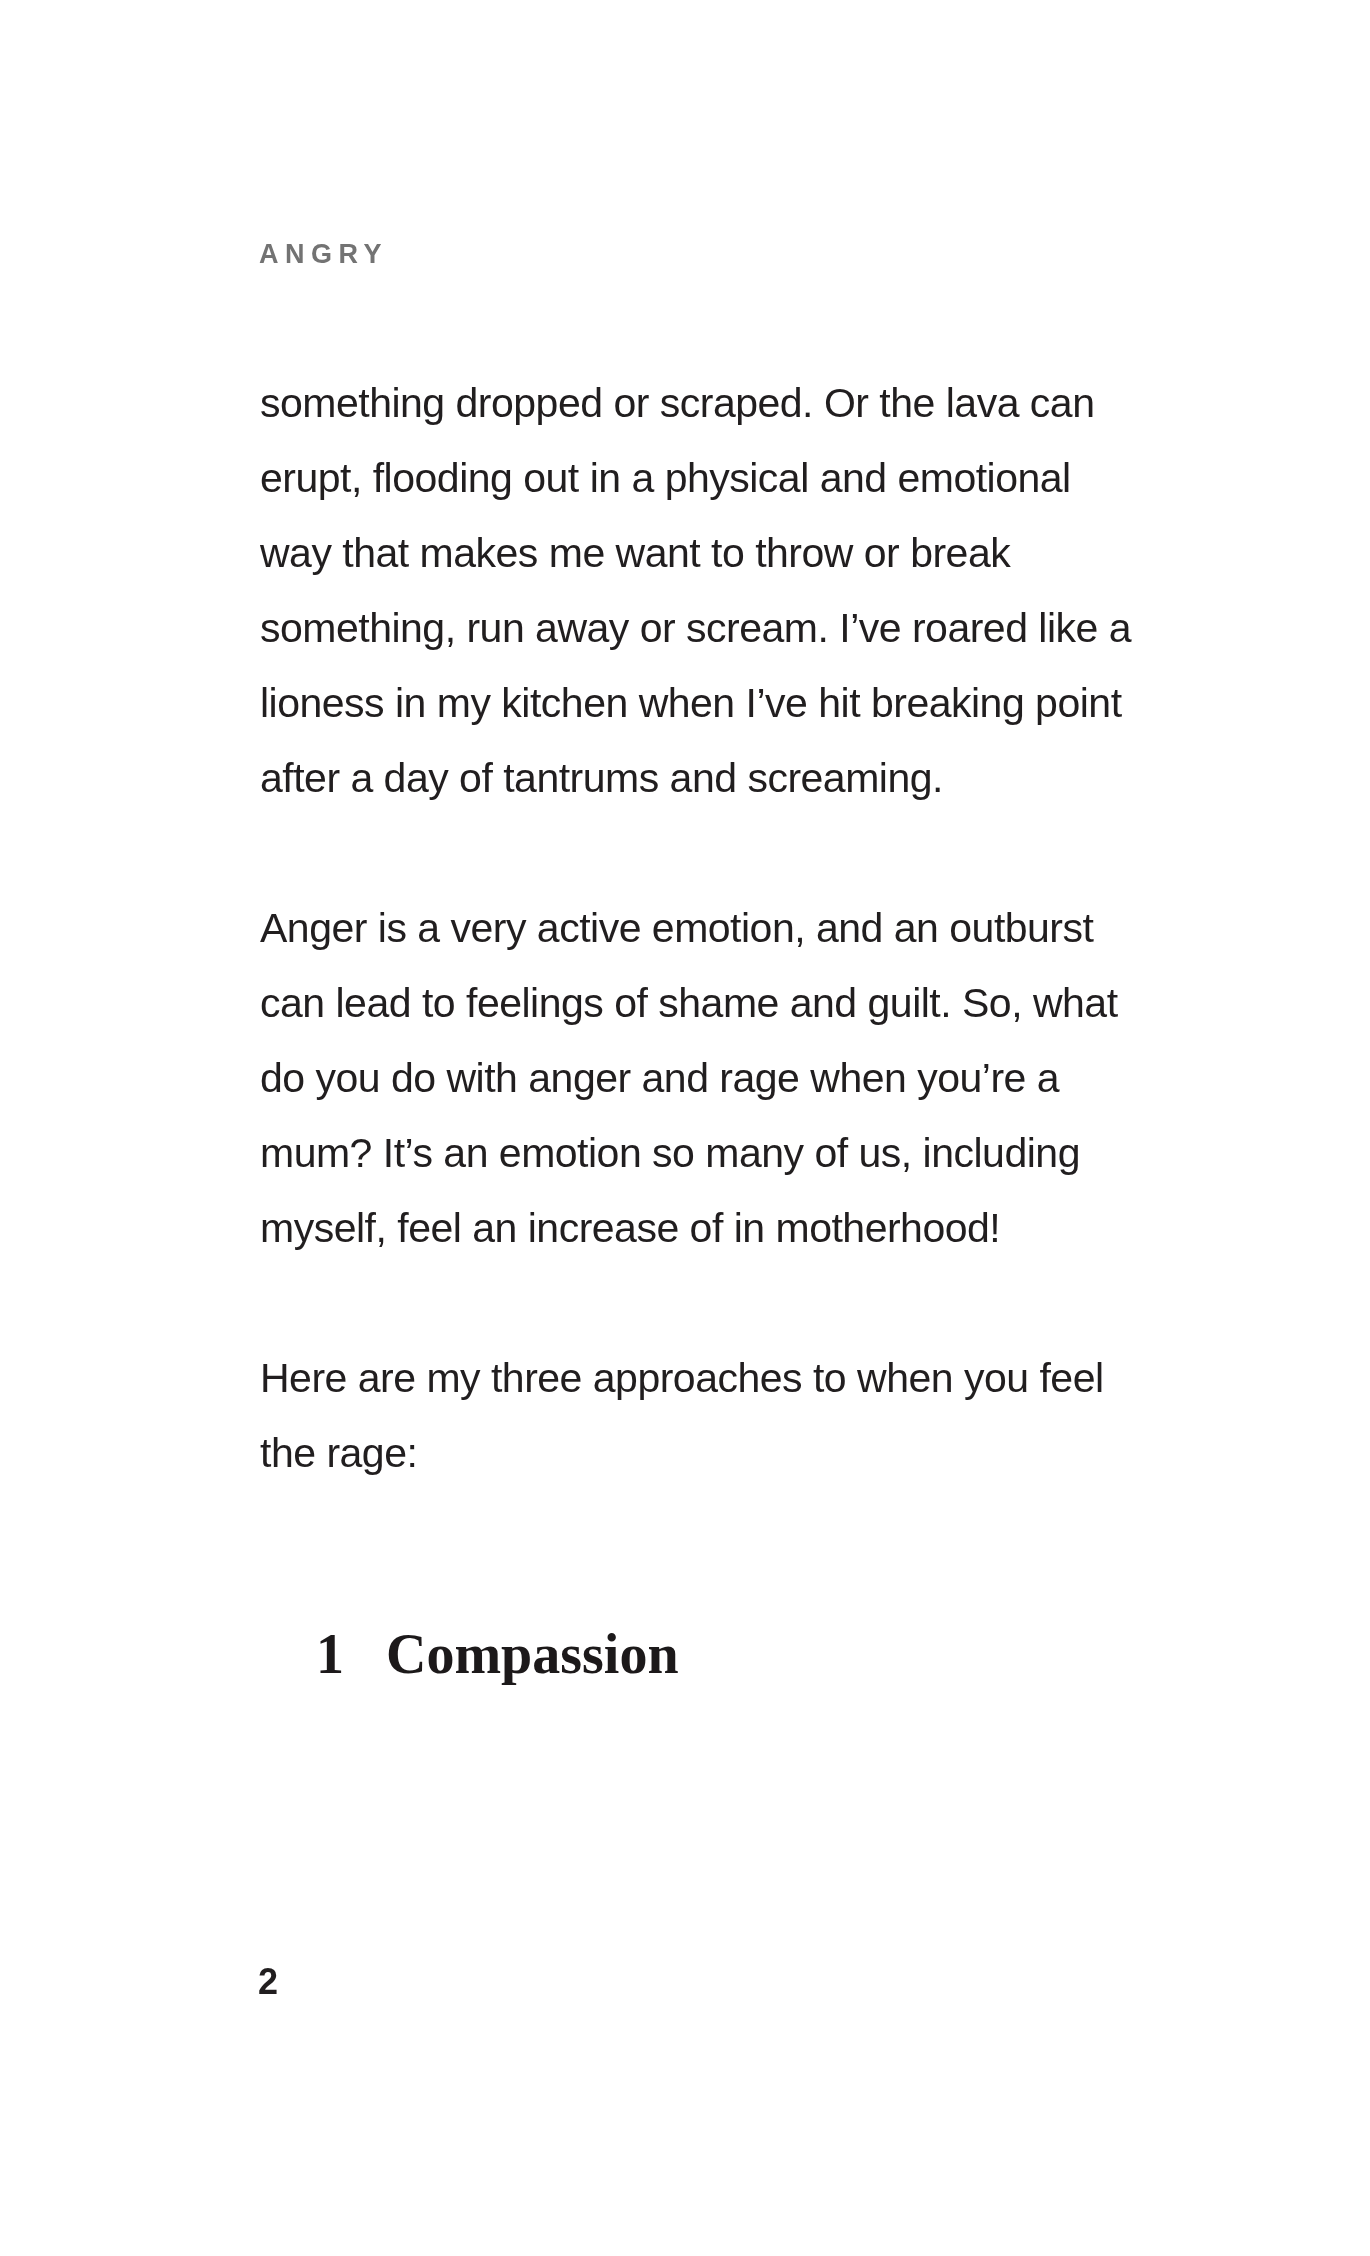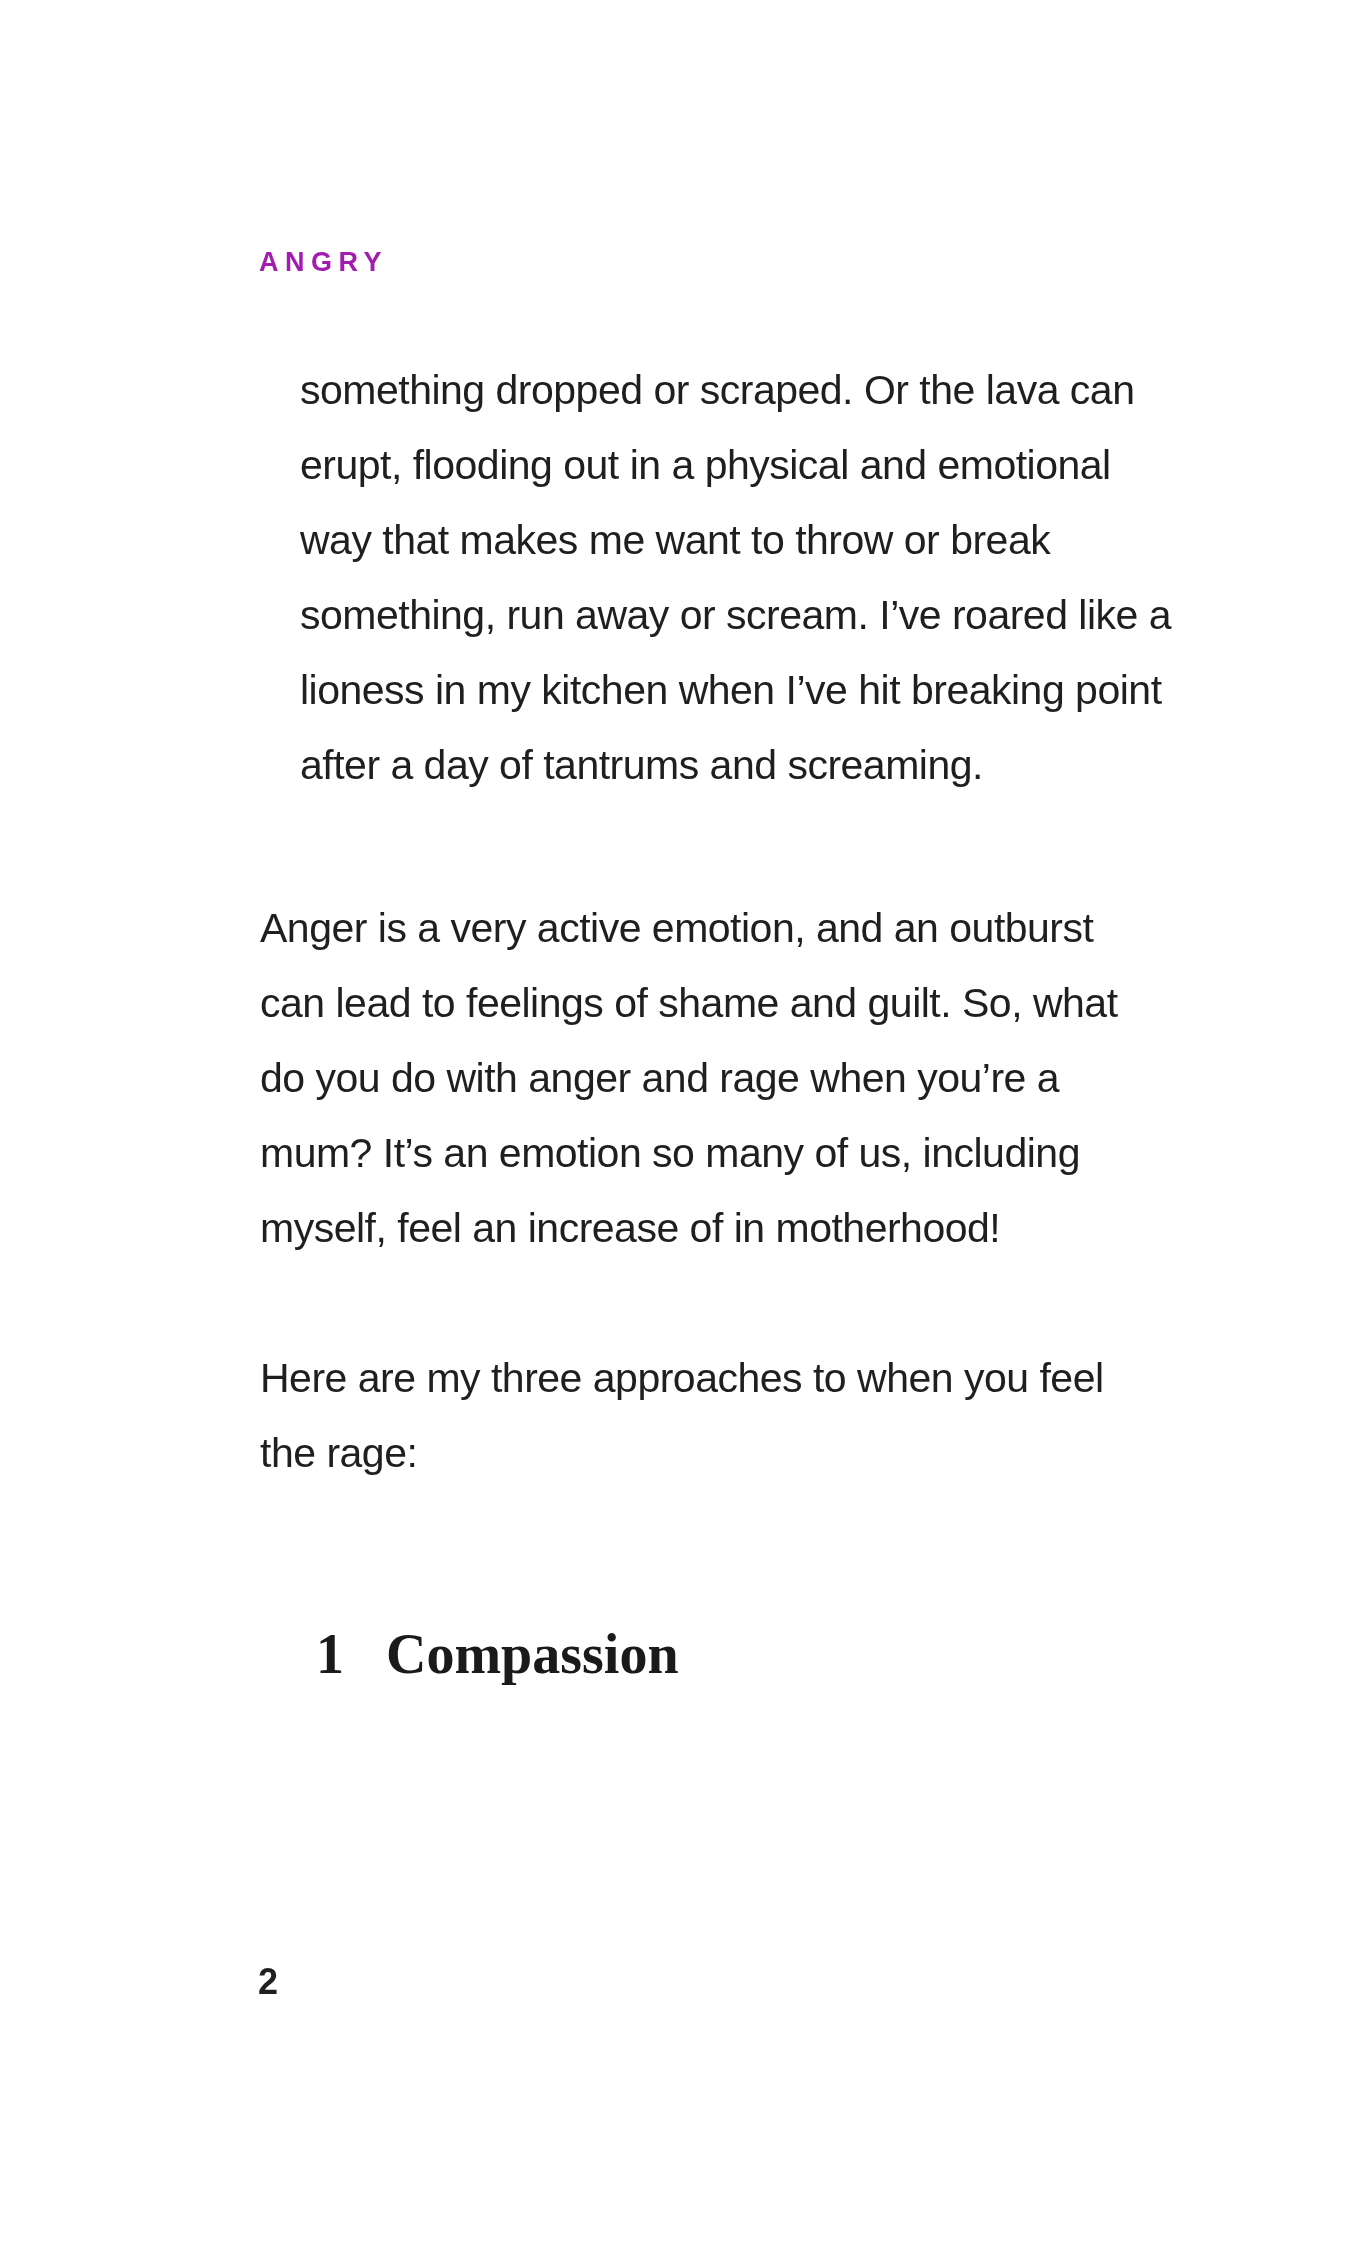--- a/index.html
+++ b/index.html
@@ -12,35 +12,35 @@
     width: 1370px;
     height: 2256px;
     background: #ffffff;
     overflow: hidden;
     font-family: "Liberation Sans", sans-serif;
     color: #211e1f;
   }
   .abs { position: absolute; }
   .running-head {
     left: 259px;
-    top: 247px;
+    top: 239px;
     font-size: 27px;
     font-weight: 700;
     letter-spacing: 6.5px;
-    color: #a21caf;
+    color: #737373;
   }
   .body-par {
     left: 260px;
     font-size: 41px;
     line-height: 75px;
     letter-spacing: -0.5px;
     white-space: pre;
     color: #211e1f;
   }
-  .p1 { top: 353px; margin-left: 40px; }
+  .p1 { top: 366px; }
   .p2 { top: 891px; }
   .p3 { top: 1341px; }
   .section-heading {
     left: 260px;
     top: 1570px;
     font-family: "Liberation Serif", serif;
     font-weight: 700;
     font-size: 56px;
     line-height: 1;
     color: #1c191a;

